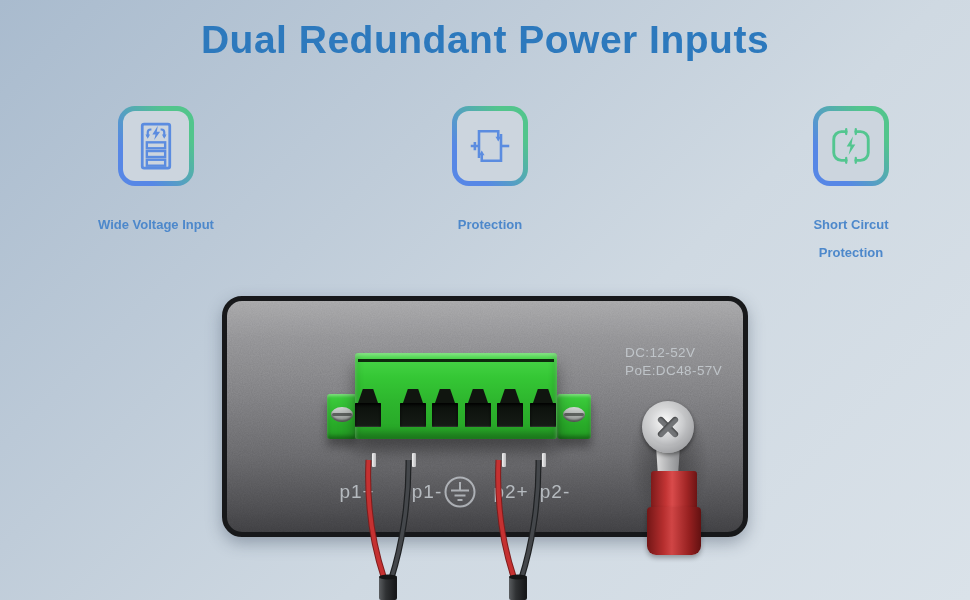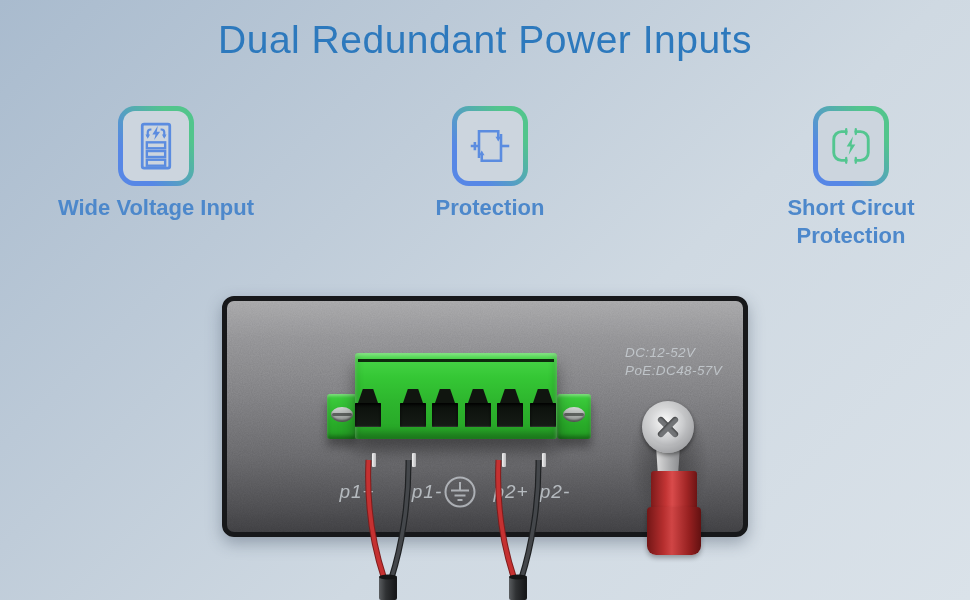--- a/index.html
+++ b/index.html
@@ -1,36 +1,36 @@
 <!DOCTYPE html>
 <html><head>
 <meta charset="utf-8">
 <style>
   html,body{margin:0;padding:0;width:970px;height:600px;overflow:hidden;
     font-family:"Liberation Sans",sans-serif;}
   body{background:linear-gradient(135deg,#a9bbce 0%,#bfccd9 35%,#cfd9e2 60%,#dae2e9 100%);position:relative;}
 
   
   .title{position:absolute;top:18px;left:0;width:970px;text-align:center;
-    font-size:39px;font-weight:normal;letter-spacing:.5px;color:#2d79bd;}
+    font-size:39px;font-weight:bold;letter-spacing:.5px;color:#2d79bd;}
 
   
   .feature{position:absolute;top:106px;width:300px;text-align:center;}
   .f1{left:6px}.f2{left:340px}.f3{left:701px}
   .icon-box{width:66px;height:70px;margin:0 auto;border:5px solid transparent;border-radius:17px;
     background:linear-gradient(#ccd5de,#ccd5de) padding-box,
                linear-gradient(50deg,#5787e6 25%,#52c58c 78%) border-box;
     display:flex;align-items:center;justify-content:center;}
-  .feat-label{margin-top:8px;font-size:22px;font-weight:bold;color:#4d88cb;line-height:28px;}
+  .feat-label{margin-top:25px;font-size:13px;font-weight:bold;color:#4d88cb;line-height:28px;}
 
   
   .panel{position:absolute;left:222px;top:296px;width:516px;height:231px;
-    border:5px solid #17181a;border-radius:12px;
+    border:5px solid #17181a;border-radius:20px;
     background:linear-gradient(180deg,#a4a4a6 0%,#8f8f92 16%,#7a7a7d 42%,#646467 68%,#4d4d50 88%,#3d3d40 100%);
-    box-shadow:0 6px 16px rgba(40,55,75,.35);font-style:italic;}
+    box-shadow:0 6px 16px rgba(40,55,75,.35);}
   .panel-face{position:absolute;inset:0;border-radius:7px;overflow:hidden;}
   .panel-noise{position:absolute;inset:0;mix-blend-mode:overlay;opacity:.5;}
 
   .rating{position:absolute;left:398px;top:43px;font-size:13.5px;line-height:18px;
     color:rgba(205,211,217,.78);letter-spacing:.4px;white-space:nowrap;}
 
   
   .tb-main{position:absolute;left:128px;top:52px;width:202px;height:86px;border-radius:3px;
     background:linear-gradient(180deg,#4bd84b 0%,#35c735 28%,#2db52d 58%,#26a326 100%);
     box-shadow:inset 0 3px 4px rgba(255,255,255,.35),inset 0 -6px 8px rgba(0,0,0,.3),0 12px 16px rgba(0,0,0,.4);}

